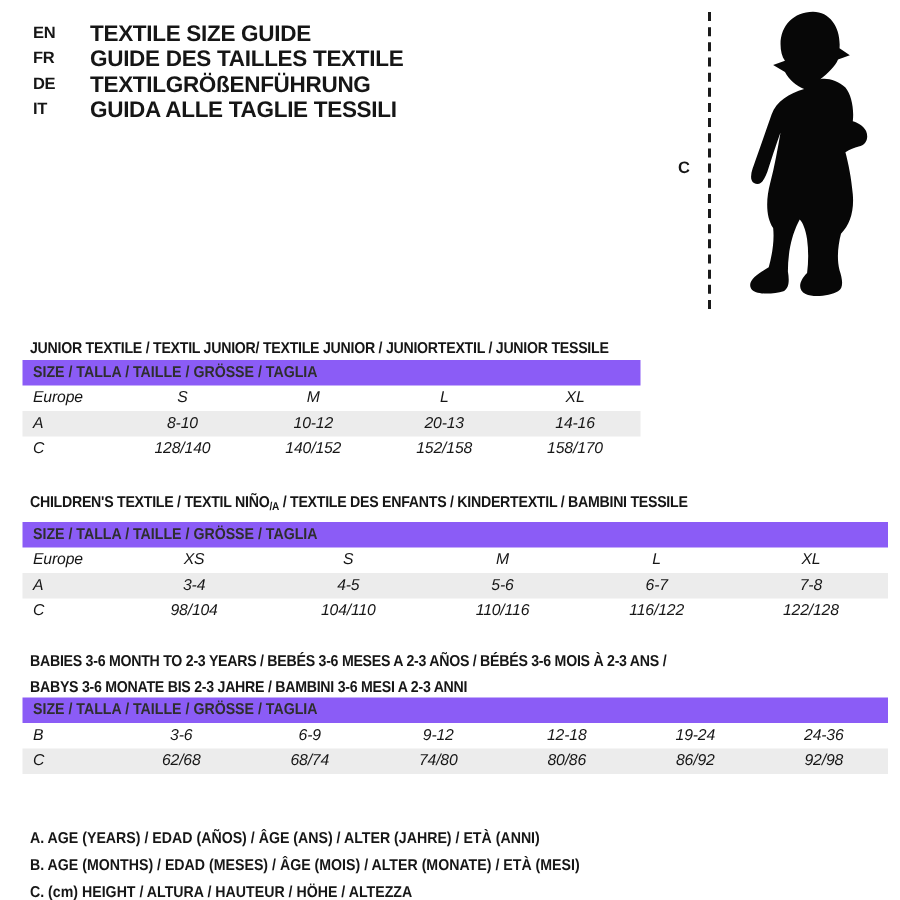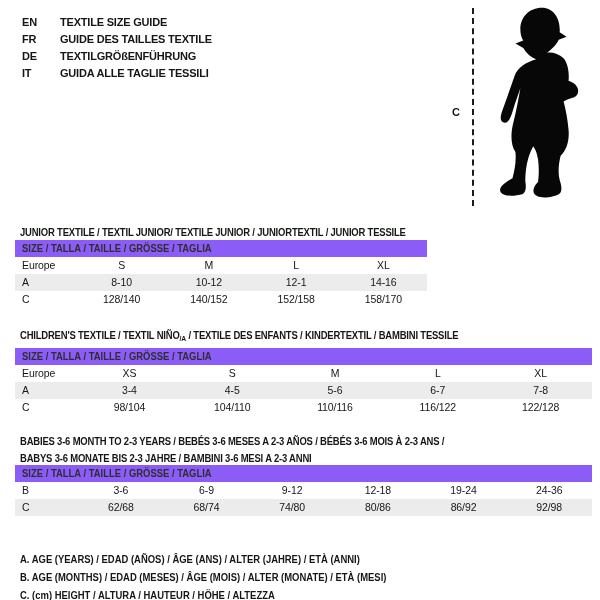--- a/index.html
+++ b/index.html
@@ -7,42 +7,42 @@
     width:600px;height:600px;position:relative;background:#ffffff;
     font-family:"Liberation Sans","DejaVu Sans",sans-serif;
     color:#161616;overflow:hidden;
     -webkit-font-smoothing:antialiased;
   }
 
   
   .lang-block{position:absolute;left:22px;top:14px;}
   .lang-row{display:flex;height:17px;line-height:17px;align-items:center;}
   .lang-code{width:38px;font-size:11px;font-weight:bold;letter-spacing:-0.2px;}
-  .lang-title{font-size:11px;font-weight:bold;letter-spacing:-0.2px;white-space:nowrap;}
+  .lang-title{font-size:15px;font-weight:bold;letter-spacing:-0.2px;white-space:nowrap;}
 
   
   .figure{position:absolute;left:440px;top:0;width:160px;height:215px;}
   .c-label{position:absolute;left:12px;top:106px;font-size:11px;font-weight:bold;}
   .dash-line{position:absolute;left:32px;top:8px;height:198px;width:0;
     border-left:2px dashed #1a1a1a;}
   .sil-svg{position:absolute;left:42px;top:5px;}
 
   
   .section-title{
     position:absolute;left:20px;font-size:10.5px;font-weight:bold;
     letter-spacing:-0.2px;white-space:nowrap;line-height:12px;
   }
   .cond{display:inline-block;transform:scaleX(0.9);transform-origin:0 50%;white-space:nowrap;}
   .tbl{position:absolute;left:15px;}
   .band{
     height:17px;line-height:17px;background:#8b5cf6;
     padding-left:7px;font-size:10.5px;font-weight:bold;color:#2e2e2e;
     white-space:nowrap;
   }
-  .trow{display:flex;height:17px;line-height:17px;font-size:10.5px;}
+  .trow{display:flex;height:17px;line-height:17px;font-size:10.5px;font-style:italic;}
   .trow.alt{background:#ececec;}
   .tlabel{width:56px;padding-left:7px;letter-spacing:-0.1px;}
   .tcell{flex:1;text-align:center;letter-spacing:-0.1px;}
   sub.small{font-size:7.5px;vertical-align:-2px;font-weight:bold;}
 
   
   .footnotes{position:absolute;left:20px;top:550px;}
   .fnote{height:18px;line-height:18px;font-size:10.5px;font-weight:bold;white-space:nowrap;}
 </style>
 </head>
@@ -116,21 +116,21 @@
     <span class="tlabel">Europe</span>
     <span class="tcell">S</span>
     <span class="tcell">M</span>
     <span class="tcell">L</span>
     <span class="tcell">XL</span>
   </div>
   <div class="trow alt">
     <span class="tlabel">A</span>
     <span class="tcell">8-10</span>
     <span class="tcell">10-12</span>
-    <span class="tcell">12-1</span>
+    <span class="tcell">20-13</span>
     <span class="tcell">14-16</span>
   </div>
   <div class="trow">
     <span class="tlabel">C</span>
     <span class="tcell">128/140</span>
     <span class="tcell">140/152</span>
     <span class="tcell">152/158</span>
     <span class="tcell">158/170</span>
   </div>
 </div>

